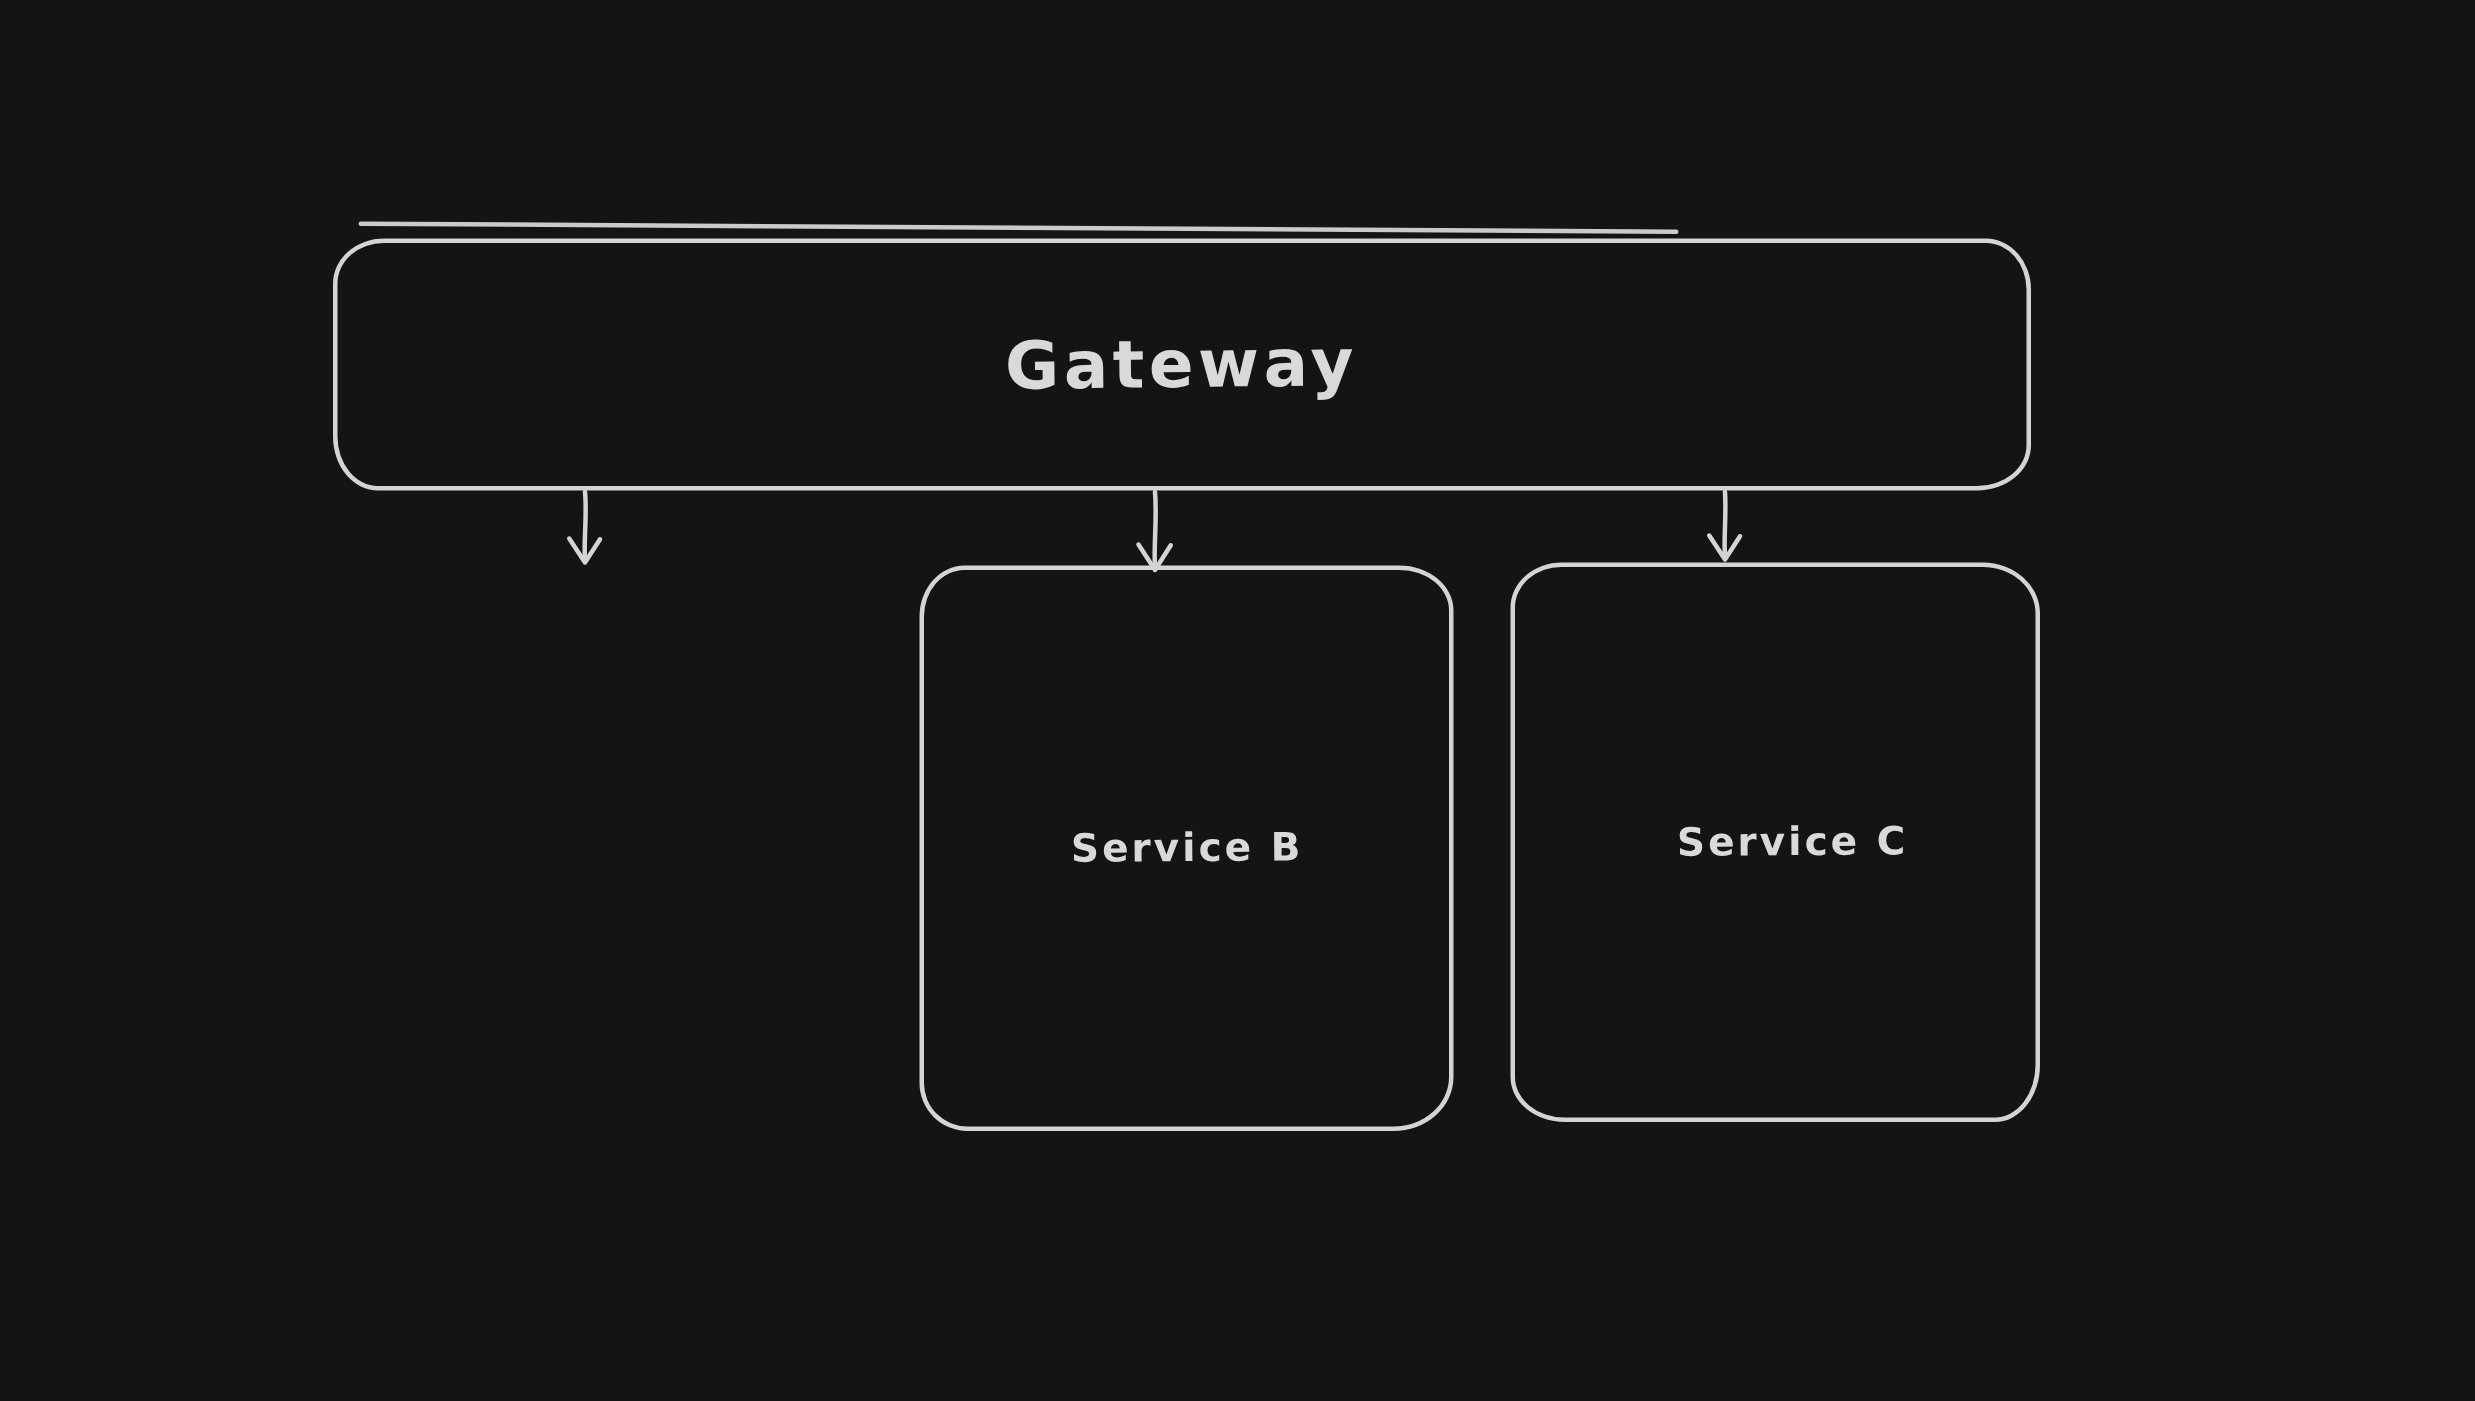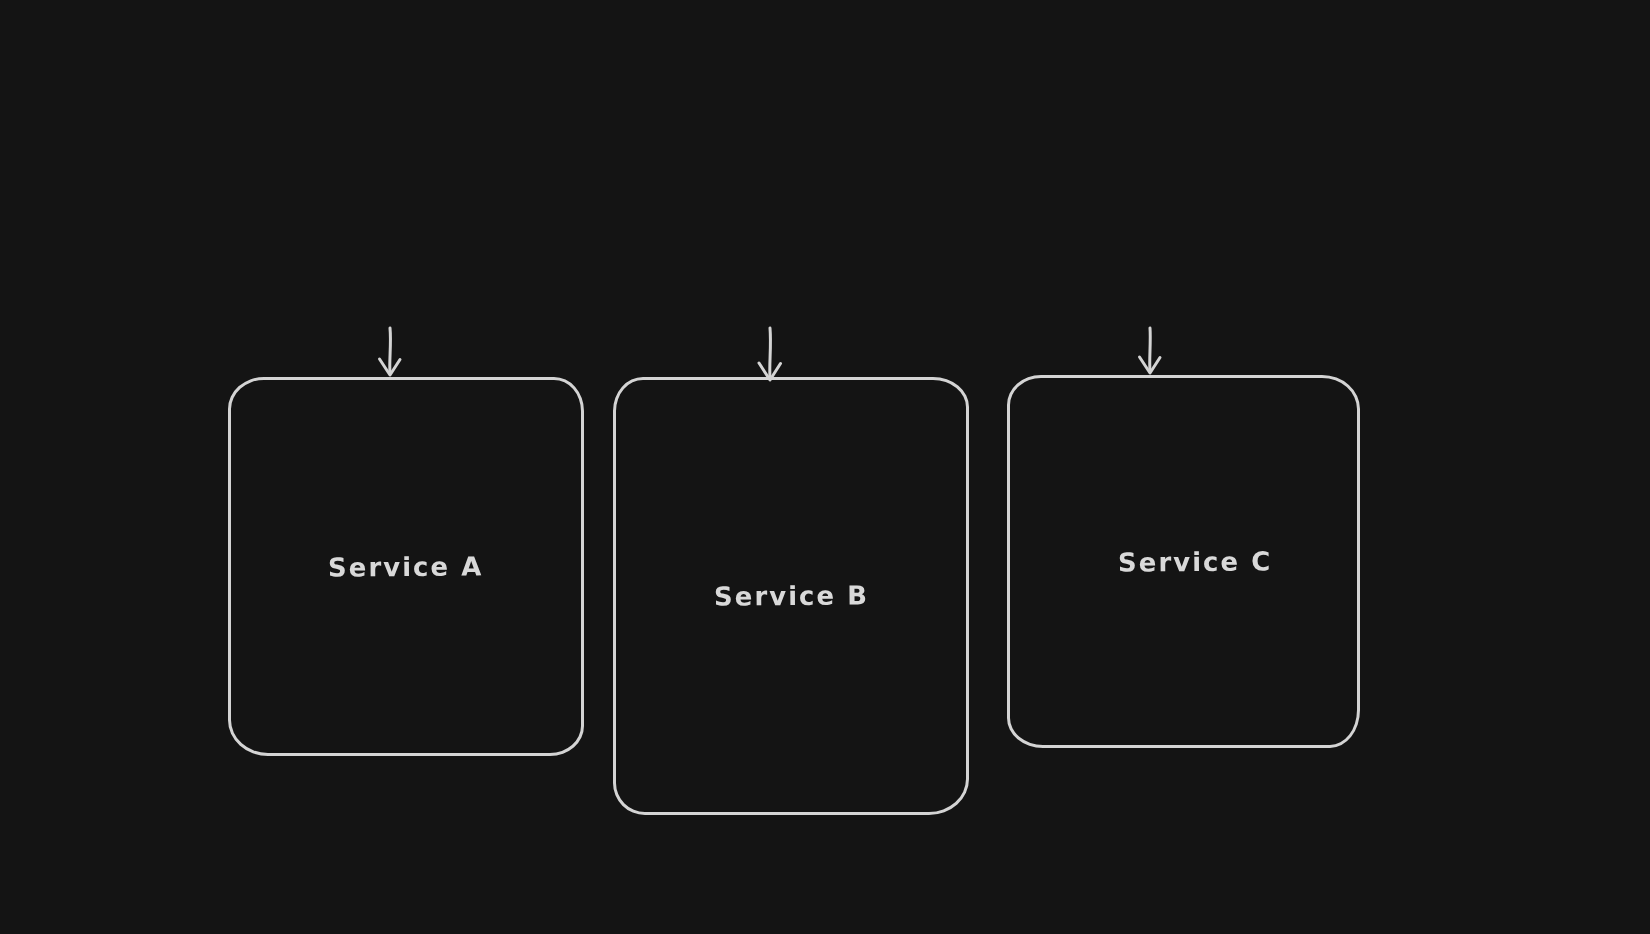--- a/index.html
+++ b/index.html
@@ -64,21 +64,21 @@
     left: 228px;
     top: 377px;
     width: 356px;
     height: 379px;
     border-radius: 36px 30px 34px 40px / 32px 34px 30px 36px;
   }
   .node.service-b {
     left: 613px;
     top: 377px;
     width: 356px;
-    height: 438px;
+    height: 377px;
     border-radius: 30px 36px 40px 32px / 34px 30px 36px 32px;
   }
   .node.service-c {
     left: 1007px;
     top: 375px;
     width: 353px;
     height: 373px;
     border-radius: 34px 38px 30px 36px / 30px 34px 38px 30px;
     padding-left: 24px;
   }
@@ -101,39 +101,39 @@
     stroke-width: 3;
     stroke-linecap: round;
     stroke-linejoin: round;
   }
 </style>
 </head>
 <body>
 
 <div class="stage">
 
+  <div class="node gateway">
+    <span class="gateway-label">Gateway</span>
+  </div>
 
   <svg class="arrows" viewBox="0 0 1650 934" xmlns="http://www.w3.org/2000/svg">
     <g>
       <path d="M 390 328 C 391.5 344 389 360 390 373"></path>
       <path d="M 379.5 359 L 390 375 L 400 359.5"></path>
     </g>
     <g>
       <path d="M 770 328 C 771.5 346 769 364 770 378"></path>
       <path d="M 759 363 L 770 380 L 780.5 363.5"></path>
     </g>
     <g>
       <path d="M 1150 328 C 1151 342 1149 360 1150 371"></path>
       <path d="M 1139.5 357 L 1150 373 L 1160 357.5"></path>
     </g>
   </svg>
 
-  <div class="node service-a">
-    <span class="service-label">Service A</span>
-  </div>
 
   <div class="node service-b">
     <span class="service-label">Service B</span>
   </div>
 
   <div class="node service-c">
     <span class="service-label">Service C</span>
   </div>
 
 </div>

